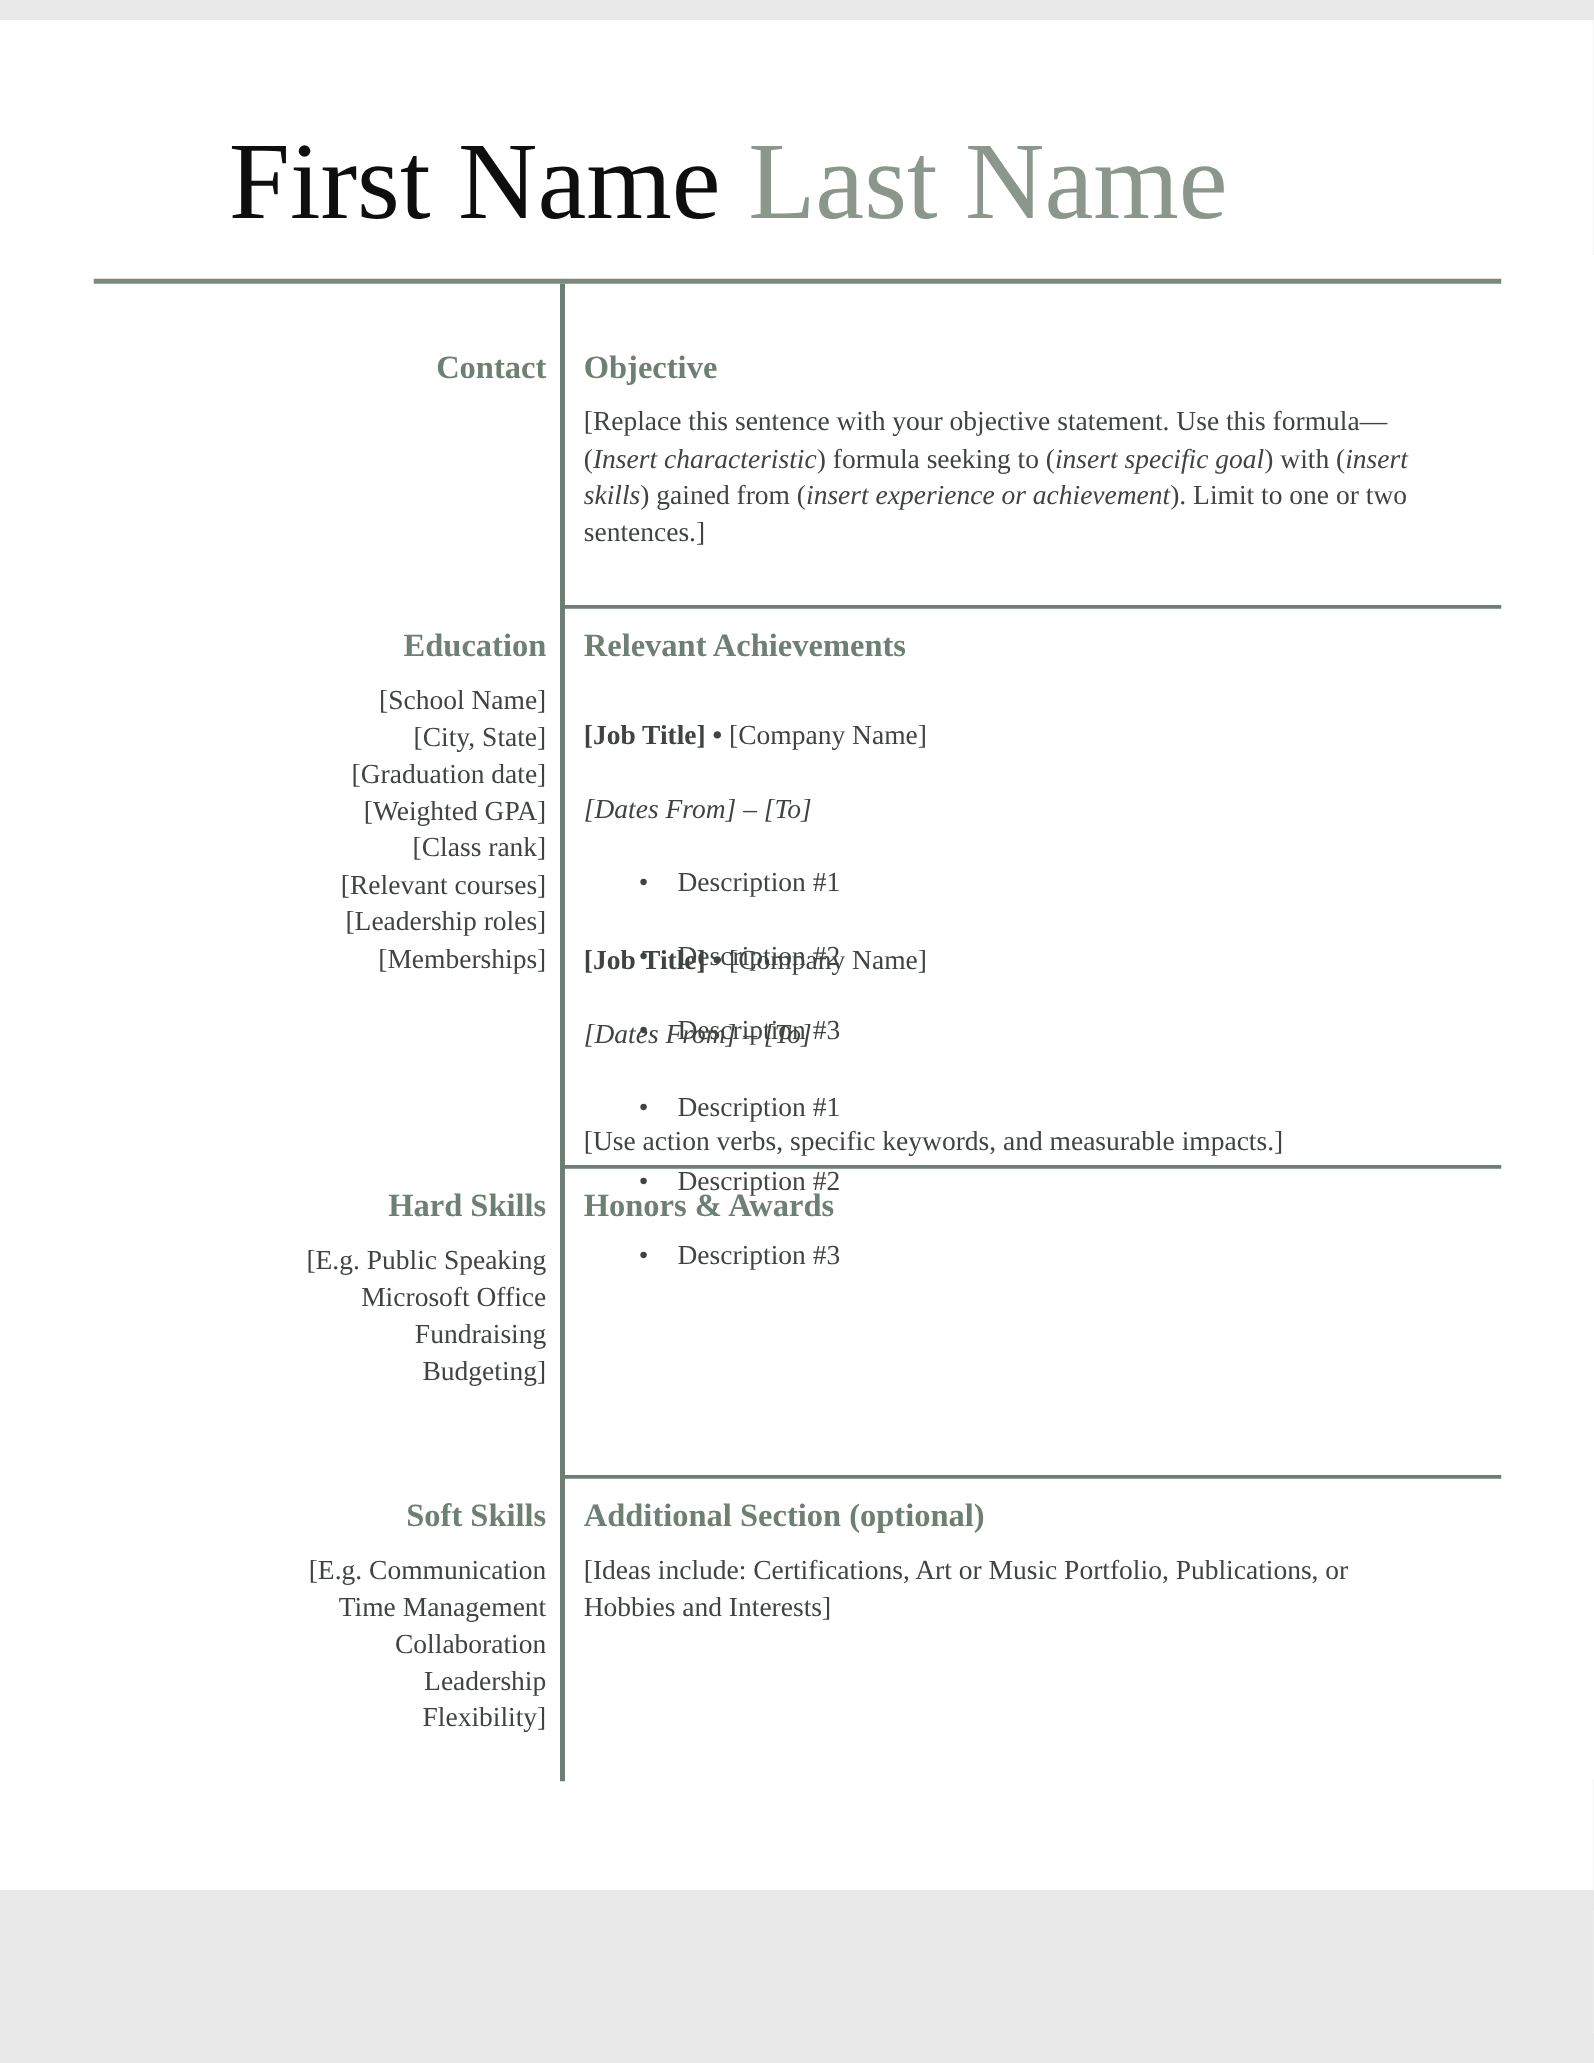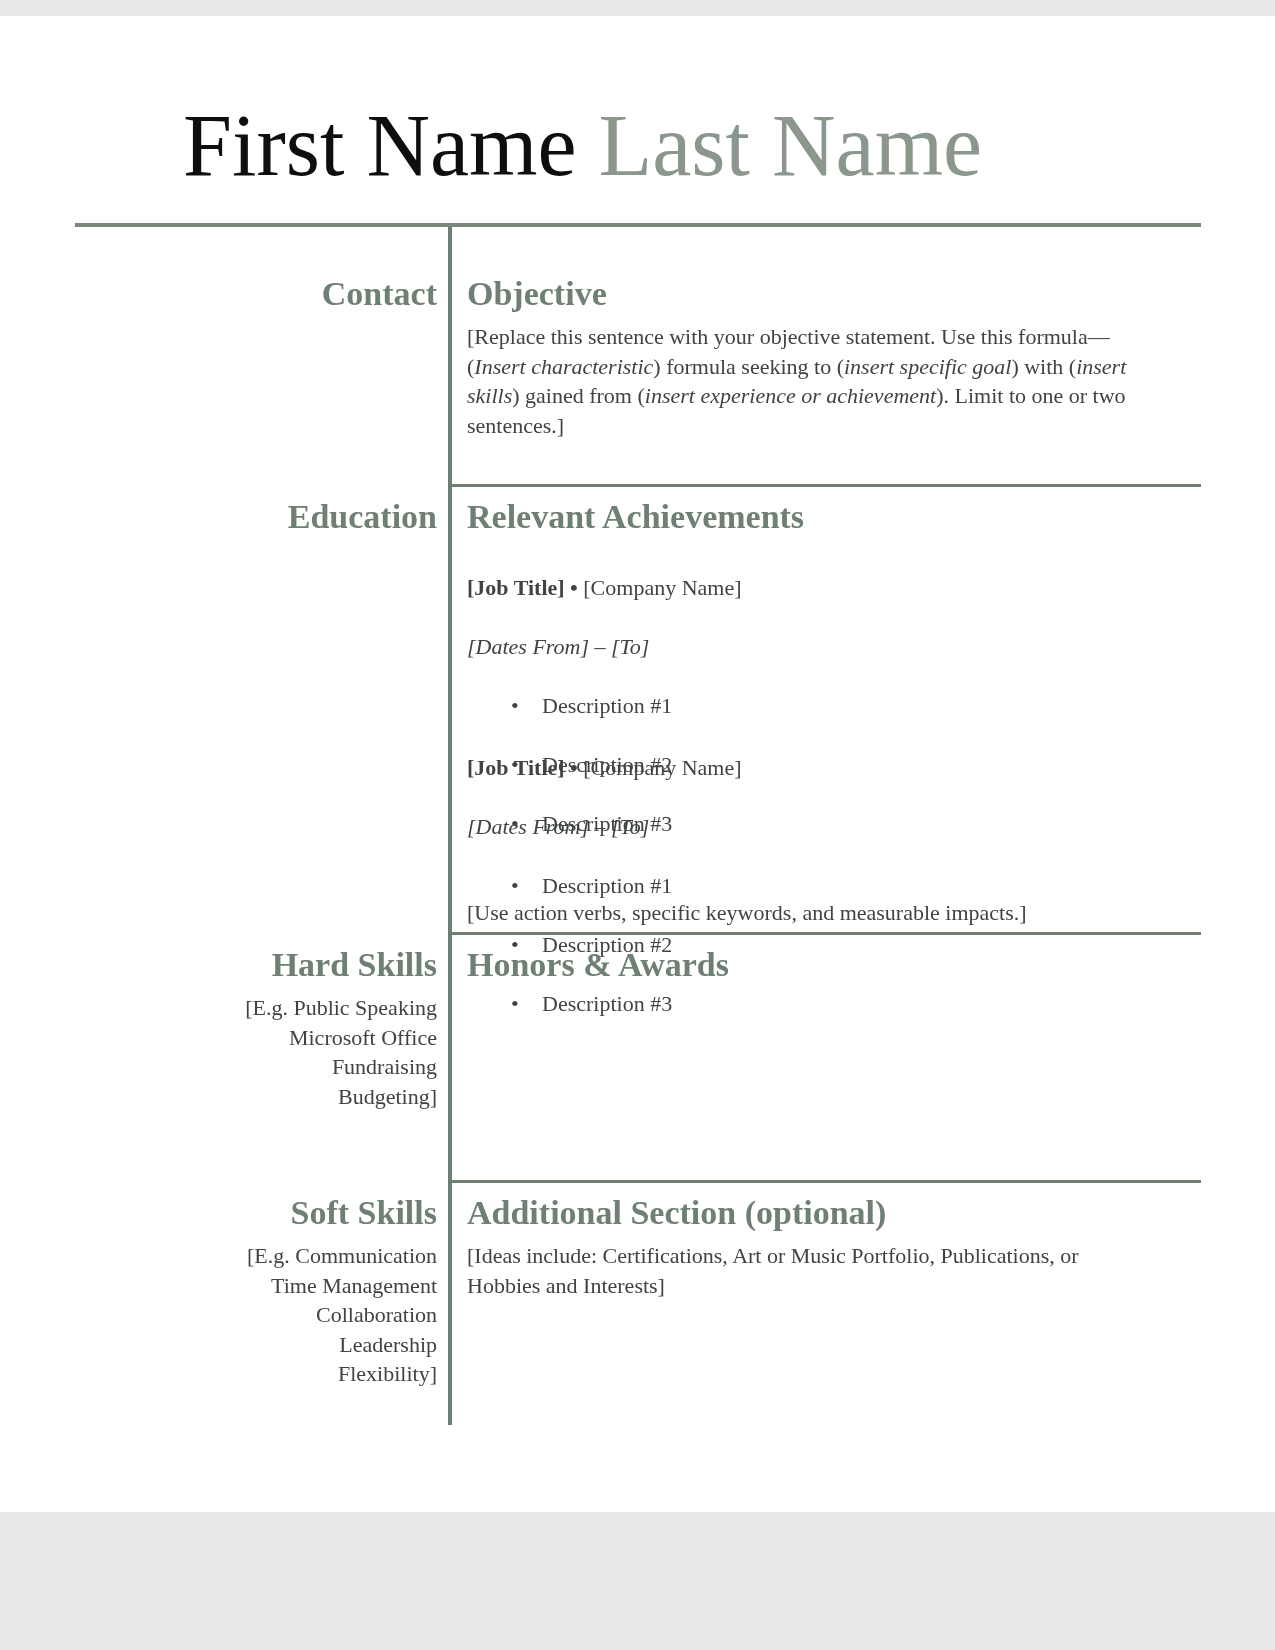--- a/index.html
+++ b/index.html
@@ -16,21 +16,21 @@
     left:183px;top:84px;
     font-size:88px;line-height:92px;
     white-space:nowrap;
   }
   .title-first{color:#0e0e0e;}
   .title-last{color:#8b968c;}
   .rule-top{left:75px;top:207px;width:1126px;height:4px;background:#7b887d;}
   .v-divider{left:448px;top:211px;width:4px;height:1198px;background:#6f7e73;}
   .h-divider{left:450px;width:751px;height:3px;background:#6f7e73;}
   .heading{
-    font-weight:bold;font-size:34px;line-height:36px;
+    font-weight:bold;font-size:26px;line-height:36px;
     color:#6e7f73;white-space:nowrap;
   }
   .left-block{left:75px;width:362px;text-align:right;}
   .right-block{left:467px;width:715px;text-align:left;}
   .body-text{
     font-size:22px;line-height:29.5px;color:#3f4440;
     white-space:pre-line;
   }
   .rich i{font-style:italic;text-align:right;}
   .dates{font-style:italic;}
@@ -50,20 +50,28 @@
 
   <div class="abs rule-top"></div>
   <div class="abs v-divider"></div>
   <div class="abs h-divider" style="top:468px;"></div>
   <div class="abs h-divider" style="top:916px;"></div>
   <div class="abs h-divider" style="top:1164px;"></div>
 
   <div class="abs left-block heading" style="top:260px;">Contact</div>
 
   <div class="abs left-block heading" style="top:483px;">Education</div>
+  <div class="abs left-block body-text" style="top:529px;">[School Name]
+[City, State]
+[Graduation date]
+[Weighted GPA]
+[Class rank]
+[Relevant courses]
+[Leadership roles]
+[Memberships]</div>
 
   <div class="abs left-block heading" style="top:931px;">Hard Skills</div>
   <div class="abs left-block body-text" style="top:977px;">[E.g. Public Speaking
 Microsoft Office
 Fundraising
 Budgeting]</div>
 
   <div class="abs left-block heading" style="top:1179px;">Soft Skills</div>
   <div class="abs right-block heading" style="top:260px;">Objective</div>
 

